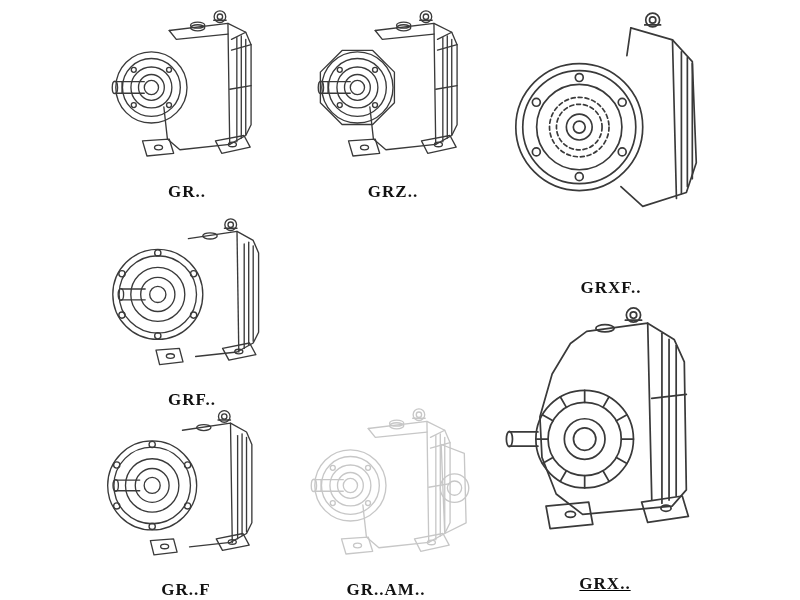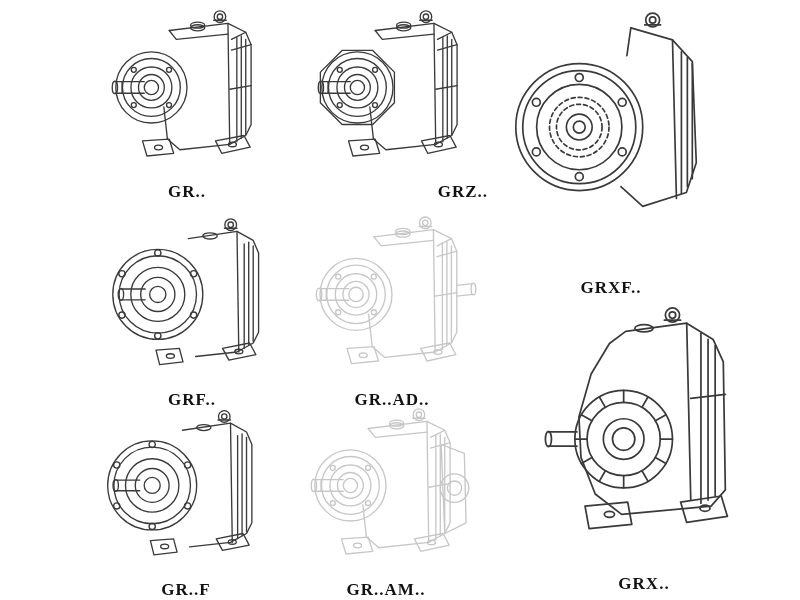--- a/index.html
+++ b/index.html
@@ -169,21 +169,21 @@
     </defs>
   </svg>
 
   <figure class="cell" style="left:88px; top:2px; width:198px; height:202px;">
     <svg class="drawing ink" viewBox="0 0 200 200">
       <use href="#sym-foot"></use>
     </svg>
     <figcaption class="product-label">GR..</figcaption>
   </figure>
 
-  <figure class="cell" style="left:298px; top:2px; width:190px; height:202px;align-items:flex-end;">
+  <figure class="cell" style="left:298px; top:2px; width:190px; height:202px;">
     <svg class="drawing ink" viewBox="0 0 200 200">
       <use href="#sym-foot"></use>
       <path class="ol" d="M101.6 78.8 L77.2 54.4 L42.8 54.4 L18.4 78.8 L18.4 113.2 L42.8 137.6 L77.2 137.6 L101.6 113.2 Z"></path>
     </svg>
     <figcaption class="product-label">GRZ..</figcaption>
   </figure>
 
   <figure class="cell" style="left:92px; top:208px; width:200px; height:204px;">
     <svg class="drawing ink" viewBox="0 0 200 200">
       <use href="#sym-flange"></use>
@@ -191,46 +191,38 @@
     <figcaption class="product-label">GRF..</figcaption>
   </figure>
 
   <figure class="cell" style="left:492px; top:0px; width:238px; height:300px;">
     <svg class="drawing ink" viewBox="0 0 240 270">
       <use href="#sym-grxf"></use>
     </svg>
     <figcaption class="product-label">GRXF..</figcaption>
   </figure>
 
-  <figure class="cell" style="left:292px; top:208px; width:200px; height:204px;">
-    <svg class="drawing phantom" viewBox="0 0 200 200">
-      <use href="#sym-foot"></use>
-      <path class="ol" d="M172 86 L190 84 M172 98 L190 96"></path>
-      <ellipse class="ol" cx="190.5" cy="90" rx="2.6" ry="6.6"></ellipse>
-    </svg>
-    <figcaption class="product-label">GR..AD..</figcaption>
-  </figure>
 
   <figure class="cell" style="left:86px; top:400px; width:200px; height:202px;">
     <svg class="drawing ink" viewBox="0 0 200 200">
       <use href="#sym-flange"></use>
     </svg>
     <figcaption class="product-label">GR..F</figcaption>
   </figure>
 
   <figure class="cell" style="left:286px; top:400px; width:200px; height:202px;">
     <svg class="drawing phantom" viewBox="0 0 200 200">
       <use href="#sym-foot"></use>
       <path class="ol" d="M162 50 L188 60 L190 138 L166 150 Z"></path>
       <circle class="ol" cx="177" cy="99" r="16"></circle>
       <circle class="ol" cx="177" cy="99" r="8"></circle>
     </svg>
     <figcaption class="product-label">GR..AM..</figcaption>
   </figure>
 
-  <figure class="cell" style="left:522px; top:296px; width:244px; height:300px;">
+  <figure class="cell" style="left:483px; top:296px; width:244px; height:300px;text-decoration:underline;">
     <svg class="drawing ink" viewBox="0 0 240 270">
       <use href="#sym-grx"></use>
     </svg>
     <figcaption class="product-label">GRX..</figcaption>
   </figure>
 
 </div>
 
 </body></html>

